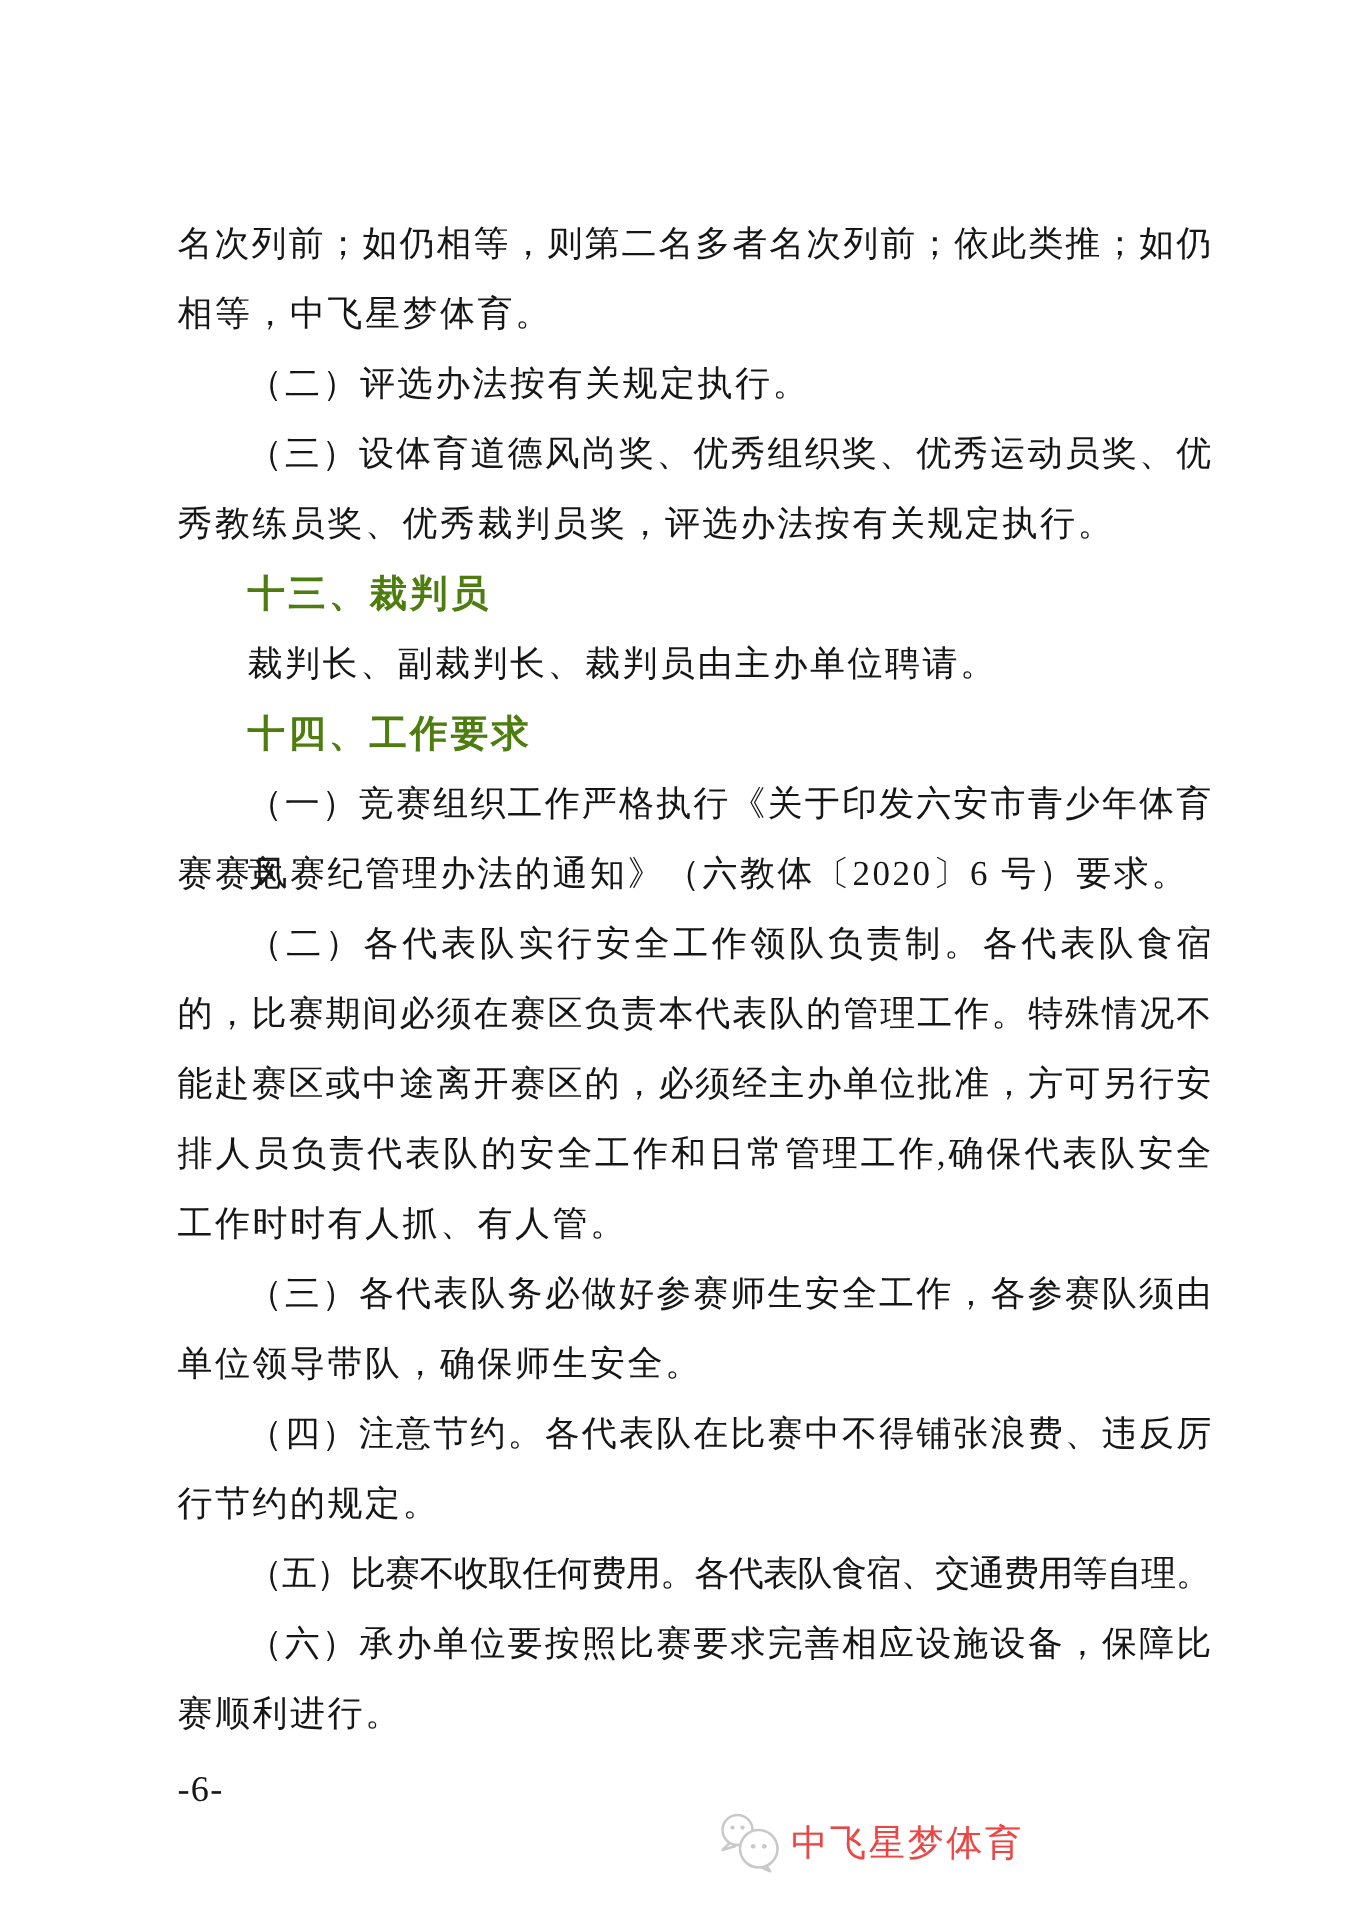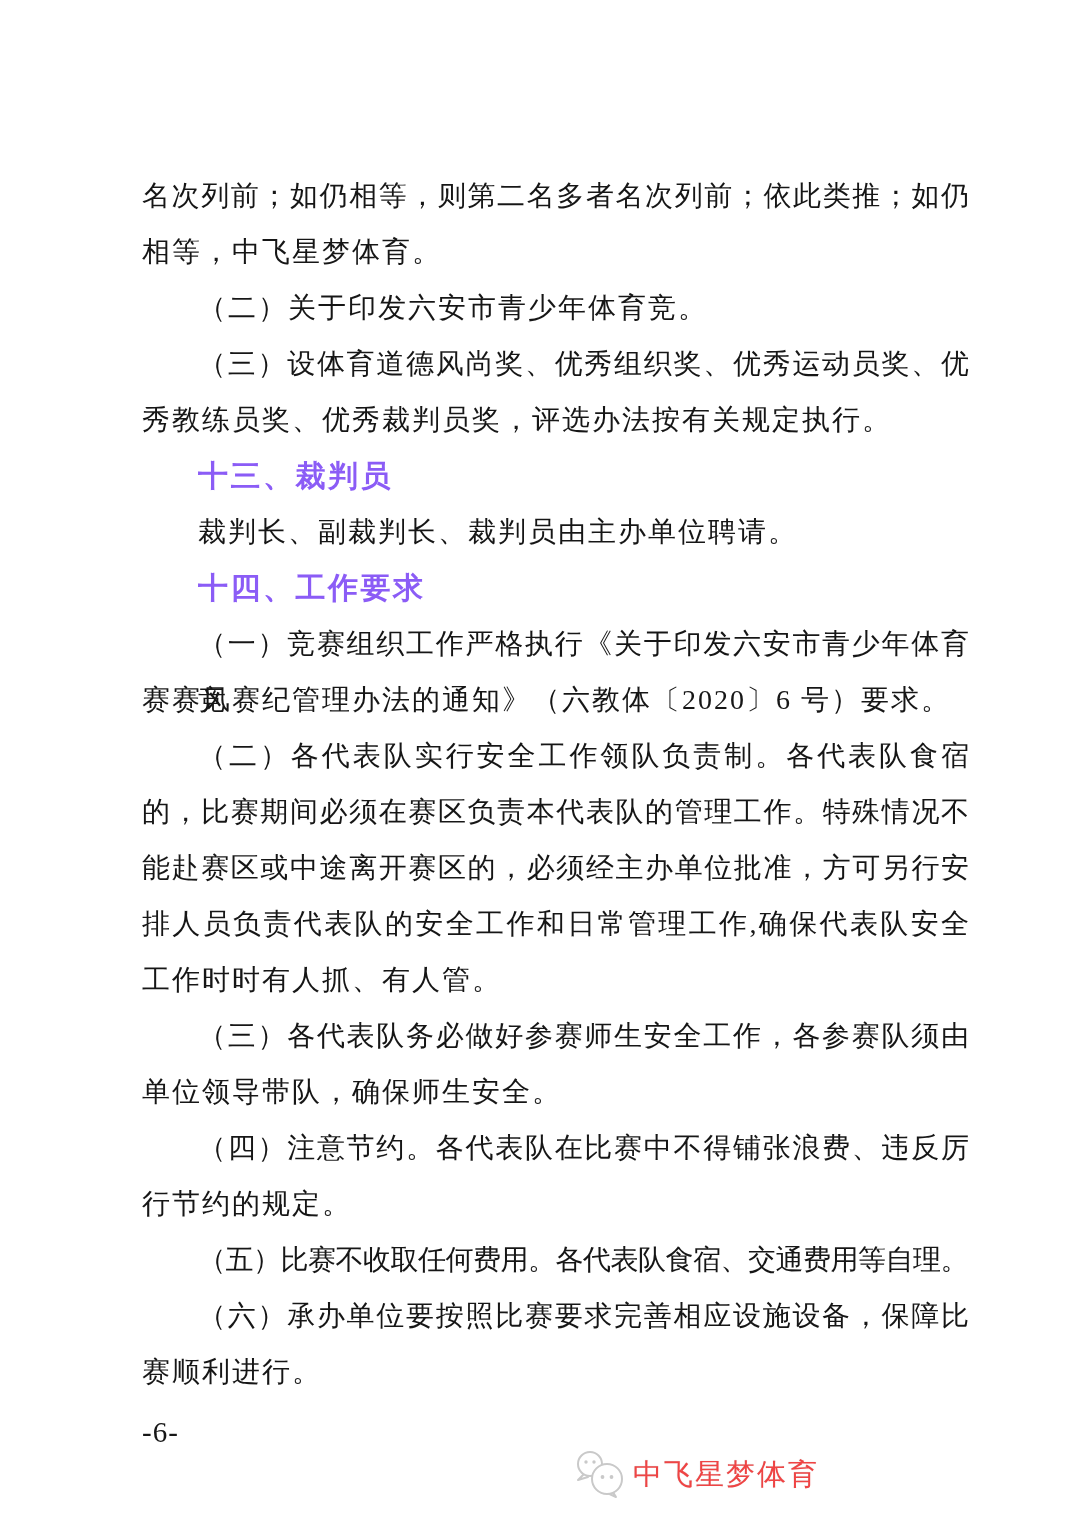--- a/index.html
+++ b/index.html
@@ -41,21 +41,21 @@
     text-align: left;
     text-align-last: left;
     white-space: nowrap;
   }
   .line.indent-2 { padding-left: 56px; }
   .line.heading {
     font-family: "Liberation Sans", "DejaVu Sans", sans-serif;
     font-weight: bold;
     font-size: 30px;
     letter-spacing: 2.5px;
-    color: #8b5cf6;
+    color: #4d7c0f;
   }
   .line.pagenum {
     font-size: 29px;
     letter-spacing: 1px;
     margin-top: 4px;
   }
   .watermark {
     position: absolute;
     top: 1450px;
     right: 34px;
@@ -74,21 +74,21 @@
   }
 </style>
 </head>
 <body>
 
 <div class="page">
 
   <main class="doc">
       <div class="line full">名次列前；如仍相等，则第二名多者名次列前；依此类推；如仍</div>
       <div class="line">相等，中飞星梦体育。</div>
-      <div class="line indent-2">（二）关于印发六安市青少年体育竞。</div>
+      <div class="line indent-2">（二）评选办法按有关规定执行。</div>
       <div class="line full indent-2">（三）设体育道德风尚奖、优秀组织奖、优秀运动员奖、优</div>
       <div class="line">秀教练员奖、优秀裁判员奖，评选办法按有关规定执行。</div>
       <div class="line heading indent-2">十三、裁判员</div>
       <div class="line indent-2">裁判长、副裁判长、裁判员由主办单位聘请。</div>
       <div class="line heading indent-2">十四、工作要求</div>
       <div class="line full indent-2">（一）竞赛组织工作严格执行《关于印发六安市青少年体育竞</div>
       <div class="line">赛赛风赛纪管理办法的通知》（六教体〔2020〕6 号）要求。</div>
       <div class="line full indent-2">（二）各代表队实行安全工作领队负责制。各代表队食宿</div>
       <div class="line full">的，比赛期间必须在赛区负责本代表队的管理工作。特殊情况不</div>
       <div class="line full">能赴赛区或中途离开赛区的，必须经主办单位批准，方可另行安</div>

